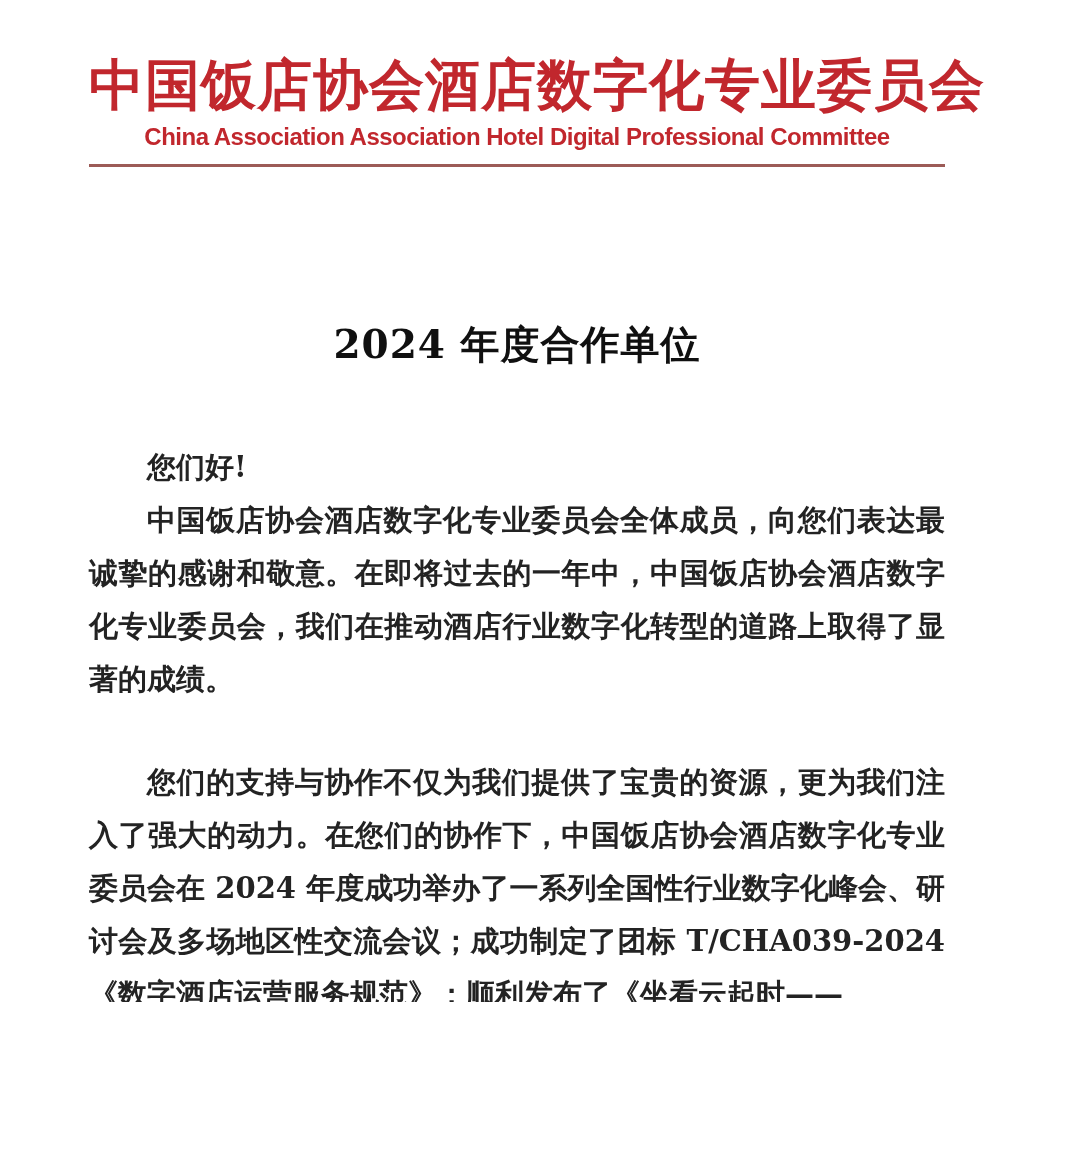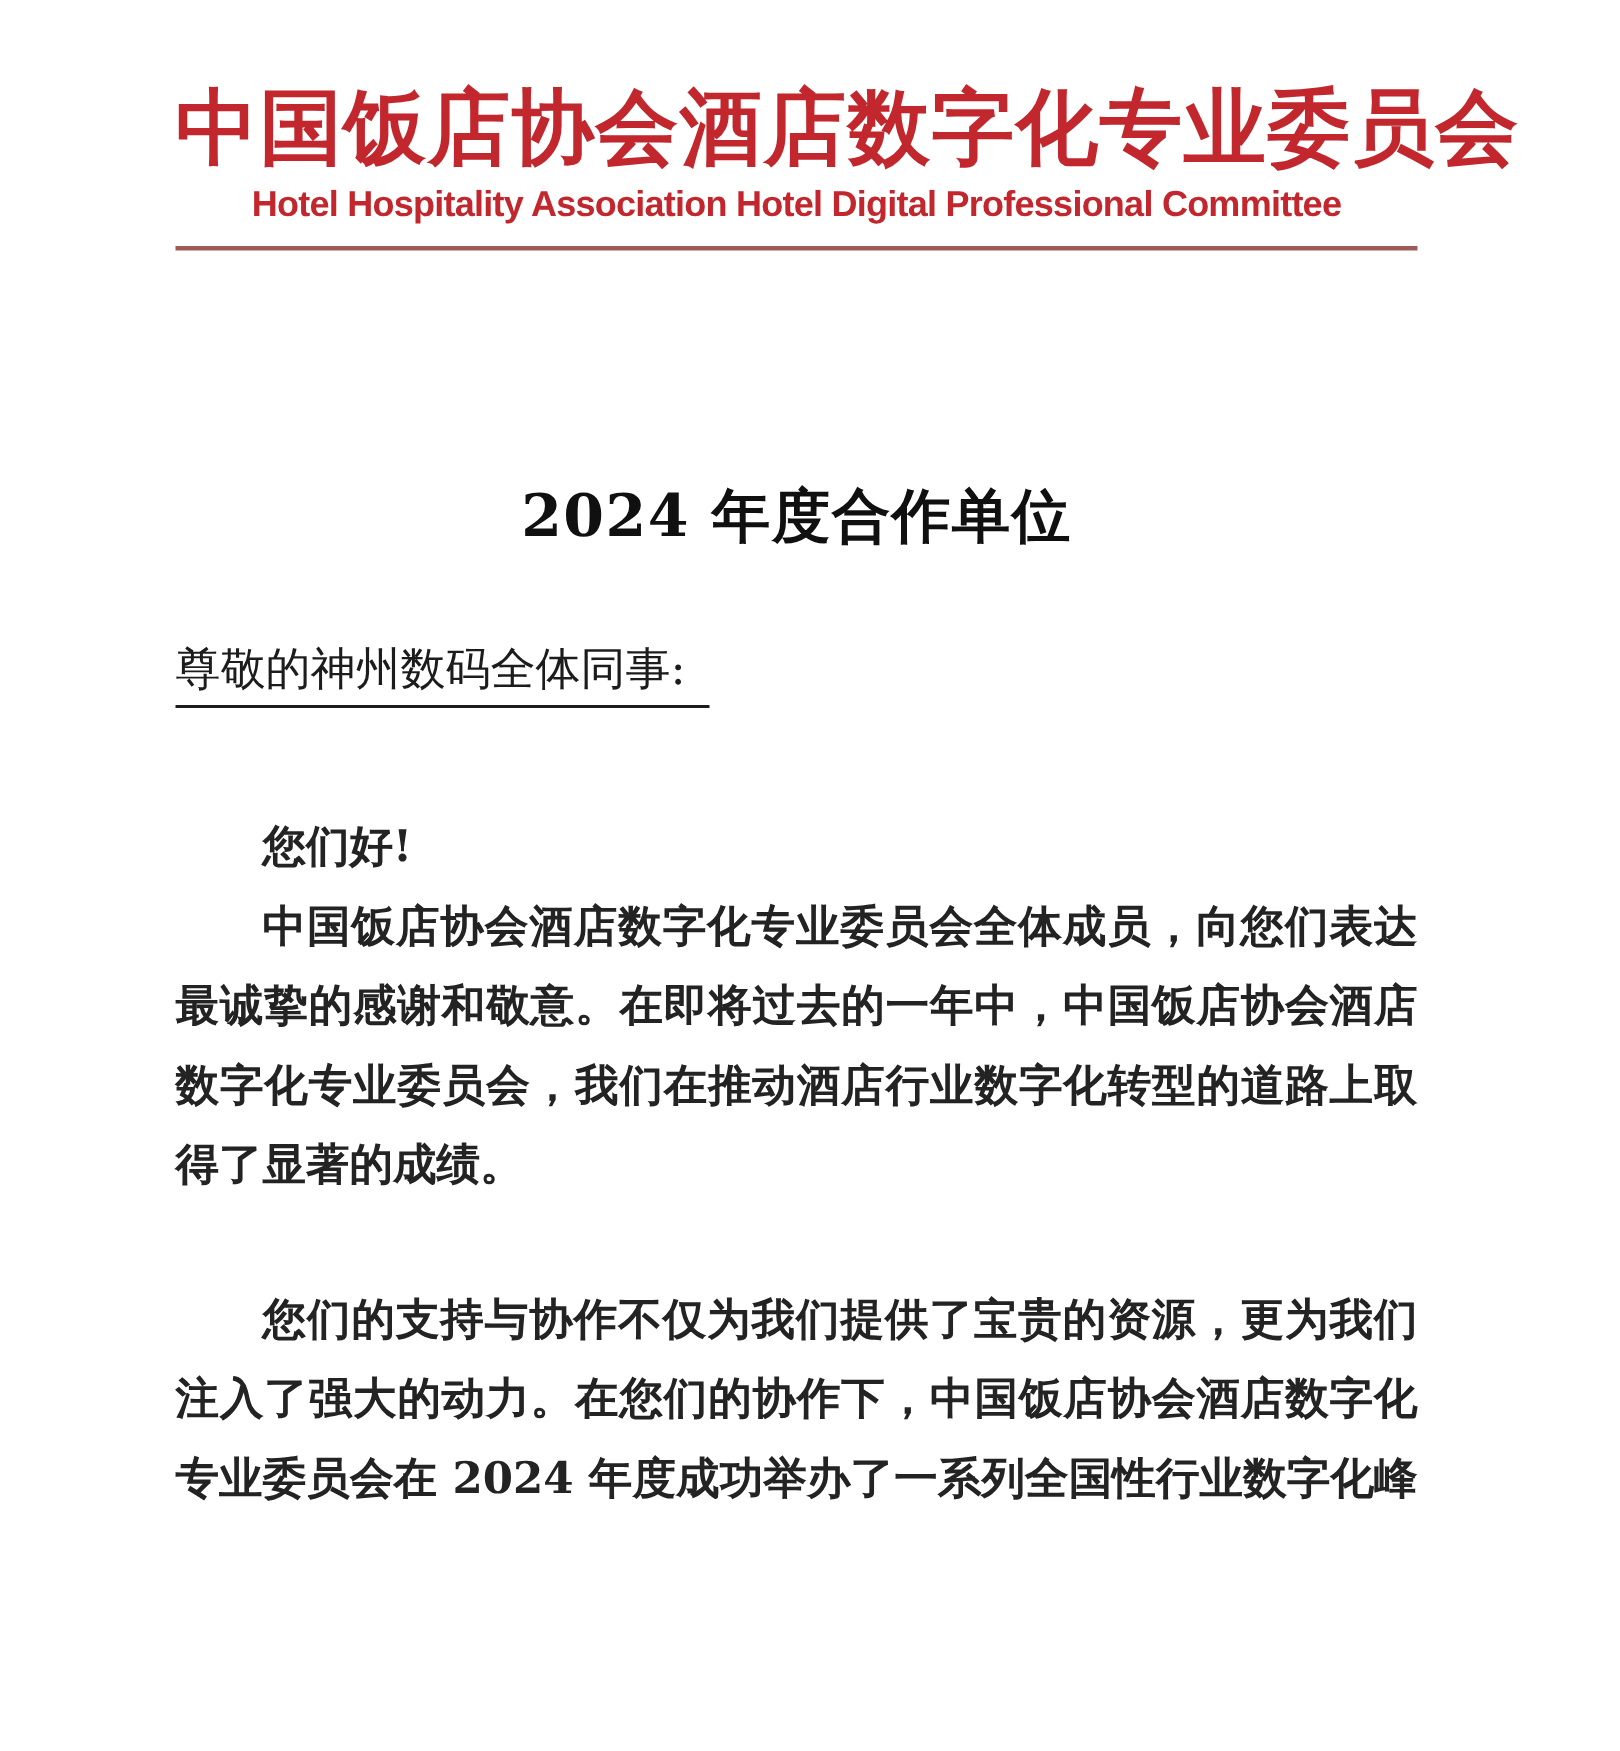--- a/index.html
+++ b/index.html
@@ -10,21 +10,21 @@
   *{box-sizing:border-box;}
   html,body{margin:0;padding:0;}
   body{
     width:1080px;height:1167px;
     background:#ffffff;
     overflow:hidden;
     font-family:"DejaVu Serif","Liberation Serif",serif;
   }
   .page{
     width:1080px;height:1002px;
-    padding:50px 135px 0 117px;
+    padding:50px 135px 0 89px;
     overflow:hidden;
   }
   
   .header{text-align:center;}
   .header-zh{
     font-size:55px;
     font-weight:bold;
     color:var(--accent);
     line-height:70px;
     white-space:nowrap;
@@ -89,31 +89,28 @@
     margin-top:50px;
   }
 </style>
 </head>
 <body>
 
 <div class="page">
 
   <div class="header">
     <div class="header-zh">中国饭店协会酒店数字化专业委员会</div>
-    <div class="header-en">Hotel Hospitality Association Hotel Digital Professional Committee</div>
+    <div class="header-en">China Association Association Hotel Digital Professional Committee</div>
     <div class="divider"></div>
   </div>
 
   <div class="letter-title">
     <div class="t-line">2024 年度合作单位</div>
   </div>
 
-  <div class="salutation-row">
-    <span class="salutation">尊敬的神州数码全体同事:</span>
-  </div>
 
   <div class="letter-body">
     <p>您们好!</p>
     <p>中国饭店协会酒店数字化专业委员会全体成员，向您们表达最诚挚的感谢和敬意。在即将过去的一年中，中国饭店协会酒店数字化专业委员会，我们在推动酒店行业数字化转型的道路上取得了显著的成绩。</p>
     <p class="para-gap">您们的支持与协作不仅为我们提供了宝贵的资源，更为我们注入了强大的动力。在您们的协作下，中国饭店协会酒店数字化专业委员会在 2024 年度成功举办了一系列全国性行业数字化峰会、研讨会及多场地区性交流会议；成功制定了团标 T/CHA039-2024 《数字酒店运营服务规范》；顺利发布了《坐看云起时——</p>
   </div>
 
 </div>
 
 </body></html>

